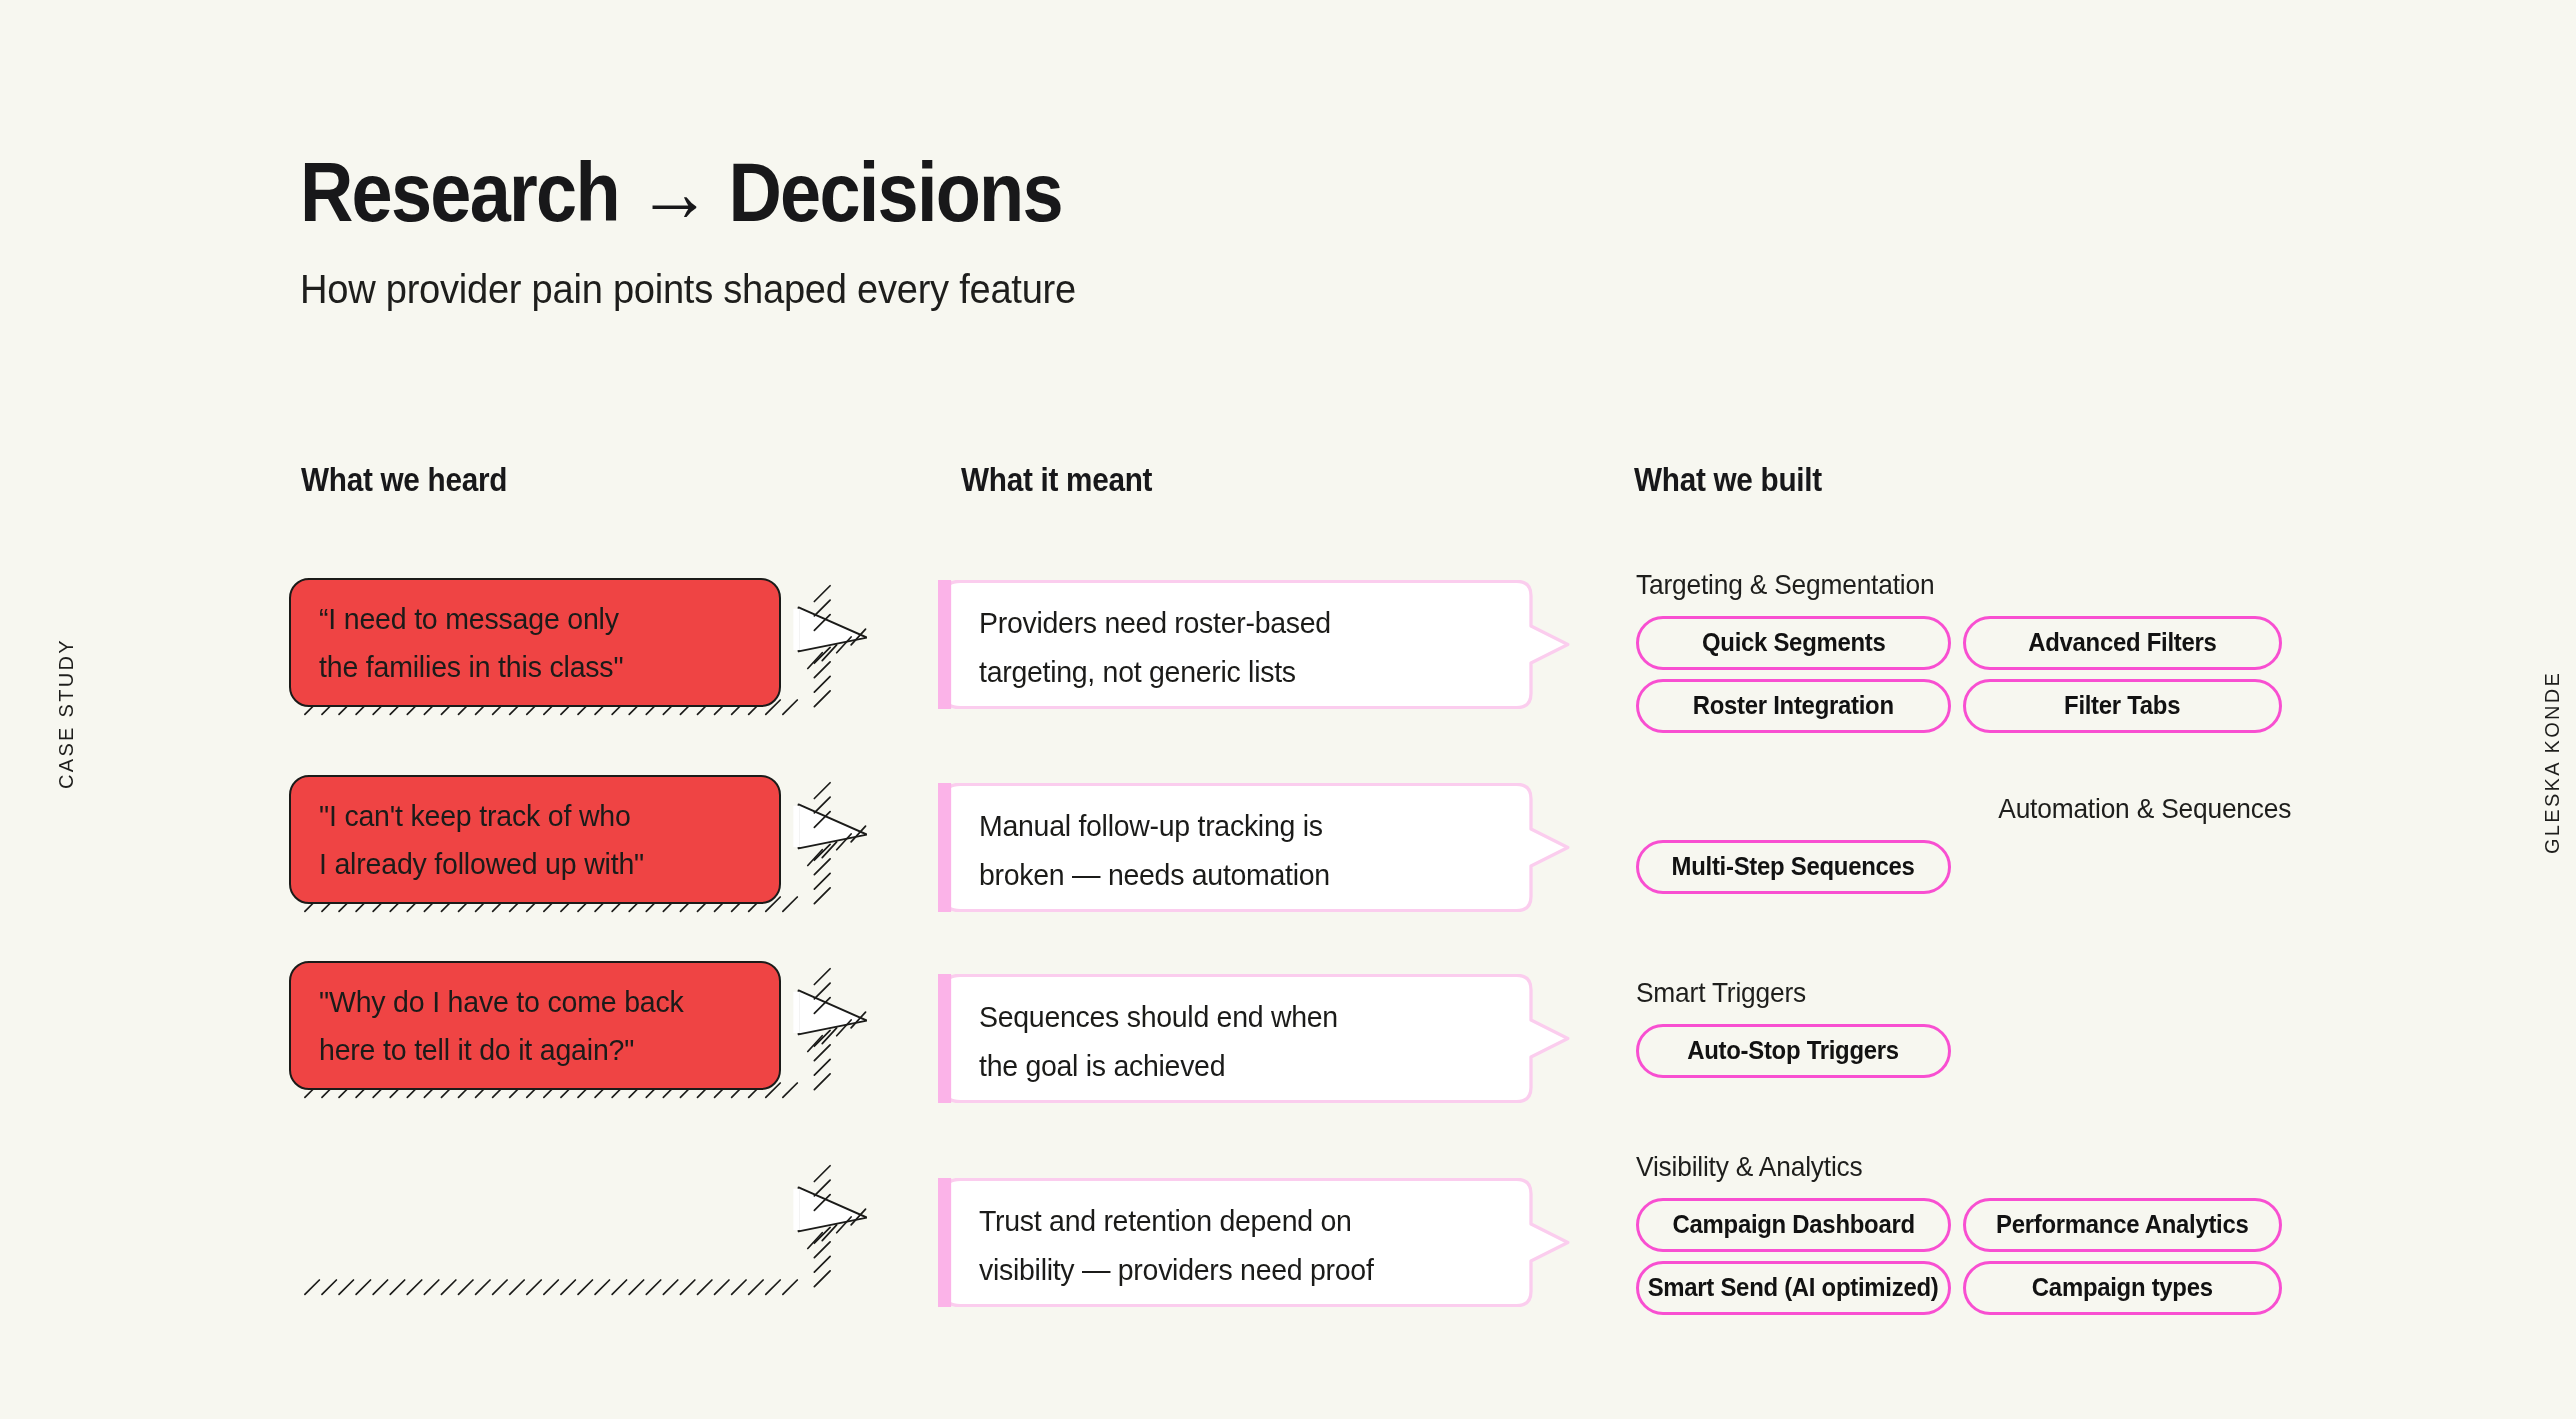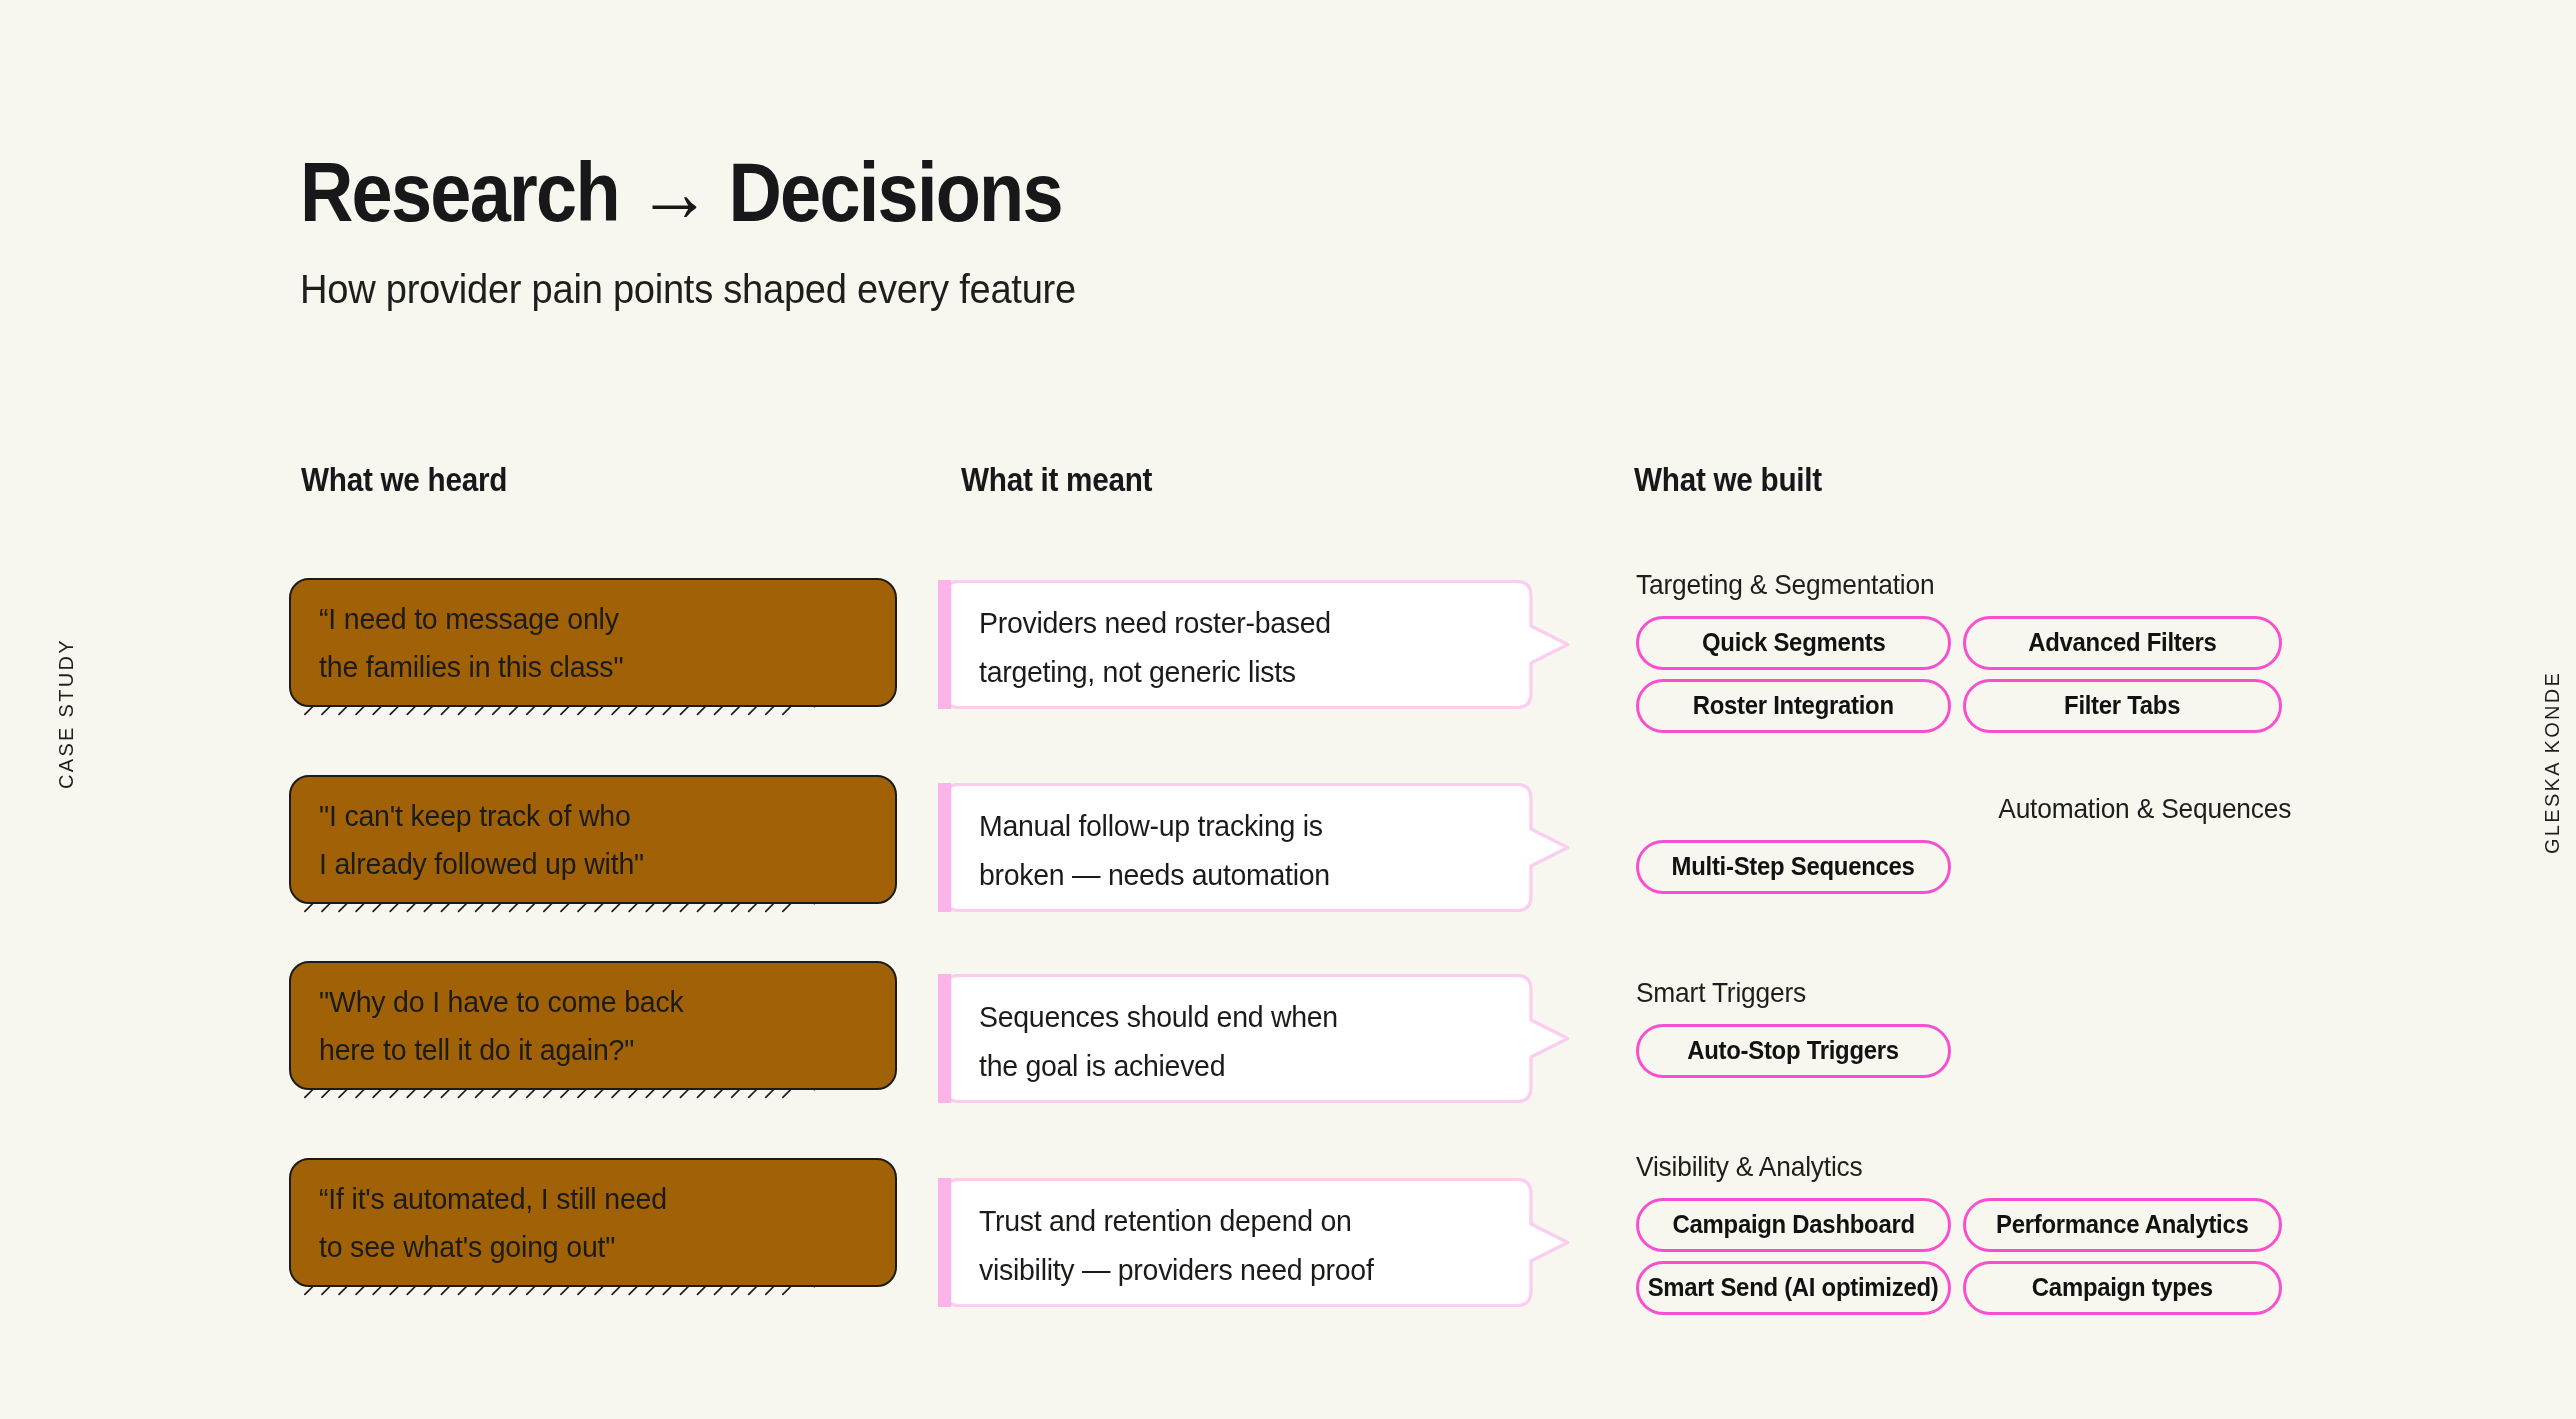--- a/index.html
+++ b/index.html
@@ -60,22 +60,22 @@
     white-space:nowrap;
   }
   #head-heard { left:301px;  top:461px; }
   #head-meant { left:961px; top:461px; }
   #head-built { left:1634px; top:461px; }
 
   
   .bubble-wrap { position:absolute; left:289px; width:578px; height:129px; }
   .bubble {
     position:absolute; left:0; top:0;
-    width:608px; height:100%;
-    background:#a16207;
+    width:492px; height:100%;
+    background:#ef4444;
     border:2px solid #1B1B19;
     border-radius:20px;
     display:flex; flex-direction:column; justify-content:center;
     padding:0 28px;
   }
   .bubble .line {
     font-size:30px; color:#1B1B19; line-height:1.58;
     letter-spacing:-0.2px;
     transform:scaleX(0.95); transform-origin:left center;
     white-space:nowrap;
@@ -327,24 +327,20 @@
           <line x1="800" y1="92" x2="824" y2="68" stroke="#1B1B19" stroke-width="2.6" stroke-linecap="round"></line>
           <line x1="800" y1="142" x2="824" y2="118" stroke="#1B1B19" stroke-width="2.6" stroke-linecap="round"></line>
           <line x1="800" y1="164" x2="824" y2="140" stroke="#1B1B19" stroke-width="2.6" stroke-linecap="round"></line>
           <line x1="800" y1="186" x2="824" y2="162" stroke="#1B1B19" stroke-width="2.6" stroke-linecap="round"></line>
           <line x1="800" y1="208" x2="824" y2="184" stroke="#1B1B19" stroke-width="2.6" stroke-linecap="round"></line>
           <line x1="790" y1="150" x2="812" y2="126" stroke="#1B1B19" stroke-width="2.6" stroke-linecap="round"></line>
           <line x1="812" y1="138" x2="834" y2="114" stroke="#1B1B19" stroke-width="2.6" stroke-linecap="round"></line>
           <line x1="834" y1="126" x2="856" y2="102" stroke="#1B1B19" stroke-width="2.6" stroke-linecap="round"></line>
           <line x1="856" y1="114" x2="878" y2="90" stroke="#1B1B19" stroke-width="2.6" stroke-linecap="round"></line>
         </svg>
-        <div class="bubble">
-          <div class="line">“If it's automated, I still need</div>
-          <div class="line">to see what's going out"</div>
-        </div>
       </div>
     </div>
   <div id="meanings-layer">
       <div class="mcard-wrap" style="top: 580px;">
         <svg class="mcard-svg" viewBox="0 0 1010 196" preserveAspectRatio="none">
           <path d="M 10 22 Q 10 2 34 2 L 880 2 Q 902 2 902 24 L 902 70 L 958 98 L 902 126 L 902 172 Q 902 194 880 194 L 34 194 Q 10 194 10 174 Z" fill="#FFFFFF" stroke="#FBCDEE" stroke-width="5" stroke-linejoin="round"></path>
           <rect x="0" y="0" width="20" height="196" fill="#FBB3E8"></rect>
         </svg>
         <div class="mcard-text">
           <div class="line">Providers need roster-based</div>

